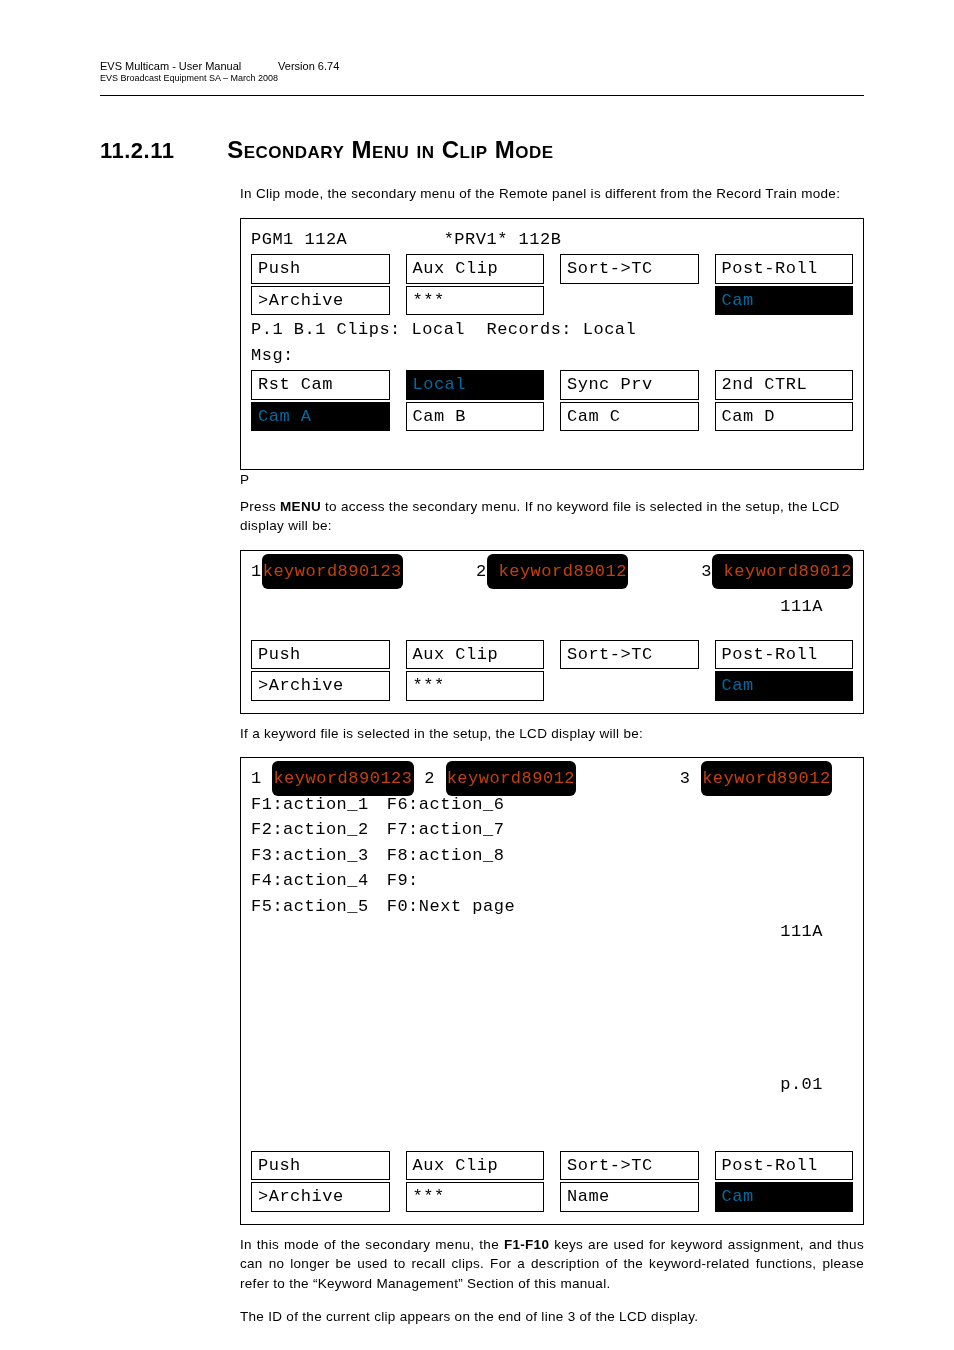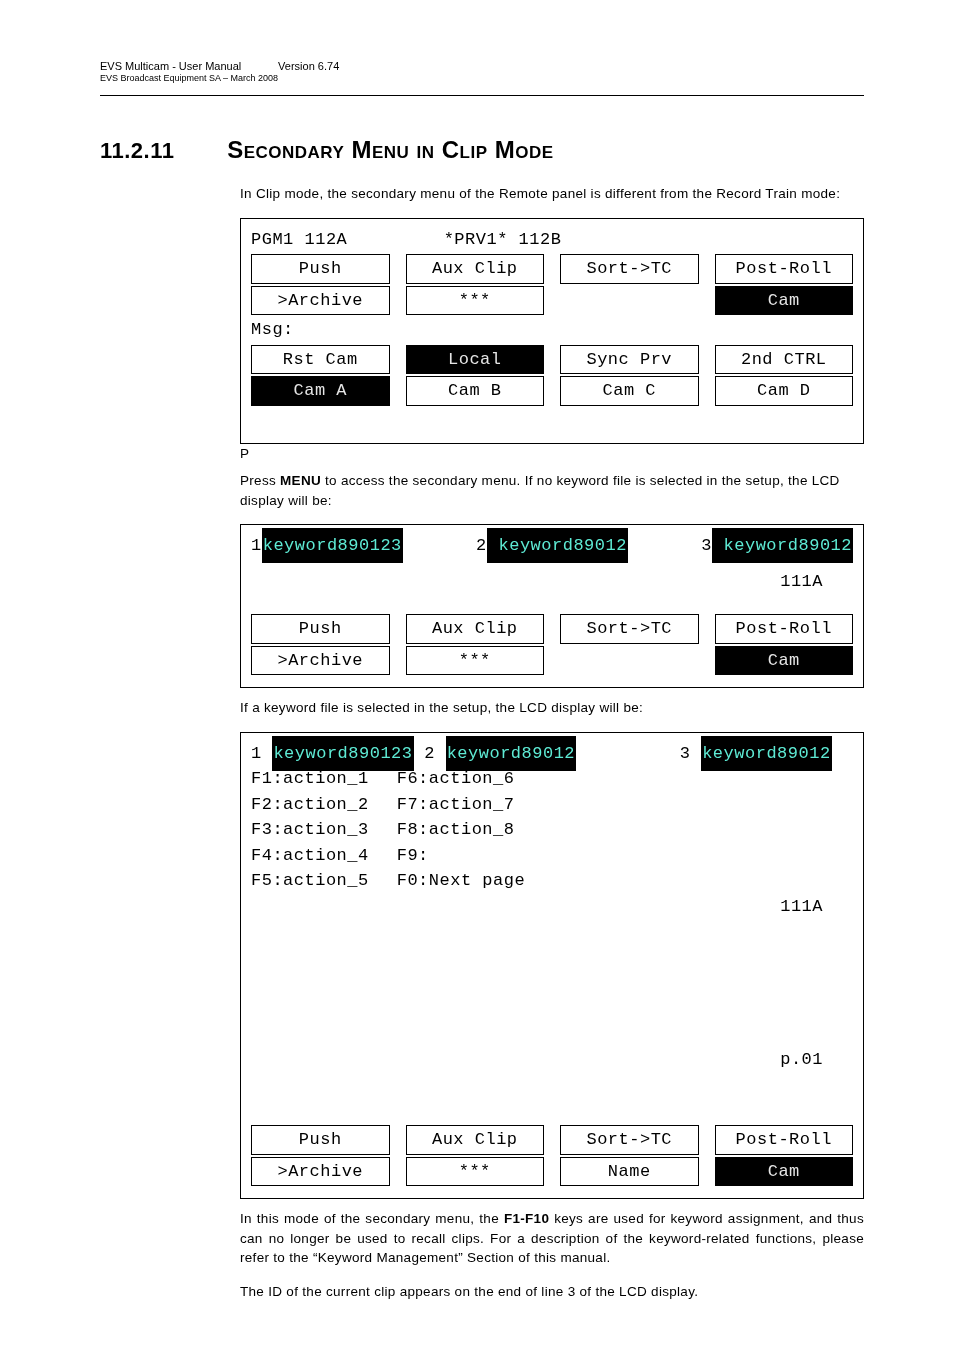--- a/index.html
+++ b/index.html
@@ -38,32 +38,32 @@
   p { margin: 10px 0 14px 0; line-height: 1.45; letter-spacing: 0.3px; }
   .mono, .lcd, .lcd * { font-family: "Courier New", Courier, monospace; }
   .lcd {
     border: 1.5px solid #000;
     padding: 8px 10px 10px 10px;
     margin: 4px 0 2px 0;
     font-size: 17px;
     line-height: 1.5;
     letter-spacing: 0.5px;
   }
-  .lcd-row { display: flex; gap: 16px; align-items: center; margin: 2px 0; text-align: center;}
+  .lcd-row { display: flex; gap: 16px; align-items: center; margin: 2px 0;}
   .cell {
     border: 1px solid #000;
     padding: 1px 6px 1px 6px;
     min-width: 100px;
     flex: 1;
     box-sizing: border-box;
     background: #fff;
   }
-  .cell.inv { background: #000; color: #e5e5e5; font-family: Liberation Mono, monospace; }
+  .cell.inv { background: #000; color: #0369a1; font-family: Liberation Mono, monospace; }
   .hlrow { display:flex; justify-content:space-between; align-items:baseline; }
-  .hl { background:#000; color:#5eead4; padding:8px 1px; }
+  .hl { background:#000; color:#c2410c; padding:8px 1px;border-radius:6px; }
   .lcdtxt { white-space: pre; }
   .keycols { display:flex; justify-content:space-between; }
   .keycol { white-space: pre; }
   .stray { margin:2px 0 0 0; }
   .footer {
     border-top: 1px solid #000;
     margin: 70px 0 0 auto;
     width: 90px;
     text-align: right;
     font-size: 12px;
@@ -99,20 +99,21 @@
         <div class="cell">Aux Clip</div>
         <div class="cell">Sort-&gt;TC</div>
         <div class="cell">Post-Roll</div>
       </div>
       <div class="lcd-row">
         <div class="cell">&gt;Archive</div>
         <div class="cell">***</div>
         <div class="cell" style="visibility:hidden">&nbsp;</div>
         <div class="cell inv">Cam</div>
       </div>
+      <div class="lcdtxt">P.1 B.1 Clips: Local  Records: Local</div>
       <div class="lcdtxt">Msg:</div>
       <div class="lcd-row">
         <div class="cell">Rst Cam</div>
         <div class="cell inv">Local</div>
         <div class="cell">Sync Prv</div>
         <div class="cell">2nd CTRL</div>
       </div>
       <div class="lcd-row">
         <div class="cell inv">Cam A</div>
         <div class="cell">Cam B</div>
@@ -150,21 +151,21 @@
     </div>
 
     <p>If a keyword file is selected in the setup, the LCD display will be:</p>
 
     <div class="lcd">
       <div class="hlrow mono">
         <span><span>1 </span><span class="hl">keyword890123</span><span> 2 </span><span class="hl">keyword89012</span></span>
         <span><span>3 </span><span class="hl">keyword89012</span>&nbsp;&nbsp;</span>
       </div>
       <div class="keycols mono">
-        <div style="display:flex; gap:28px;">
+        <div style="display:flex; gap:18px;">
           <div class="keycol">F1:action_1
 F2:action_2
 F3:action_3
 F4:action_4
 F5:action_5</div>
           <div class="keycol">F6:action_6
 F7:action_7
 F8:action_8
 F9:
 F0:Next page</div>

